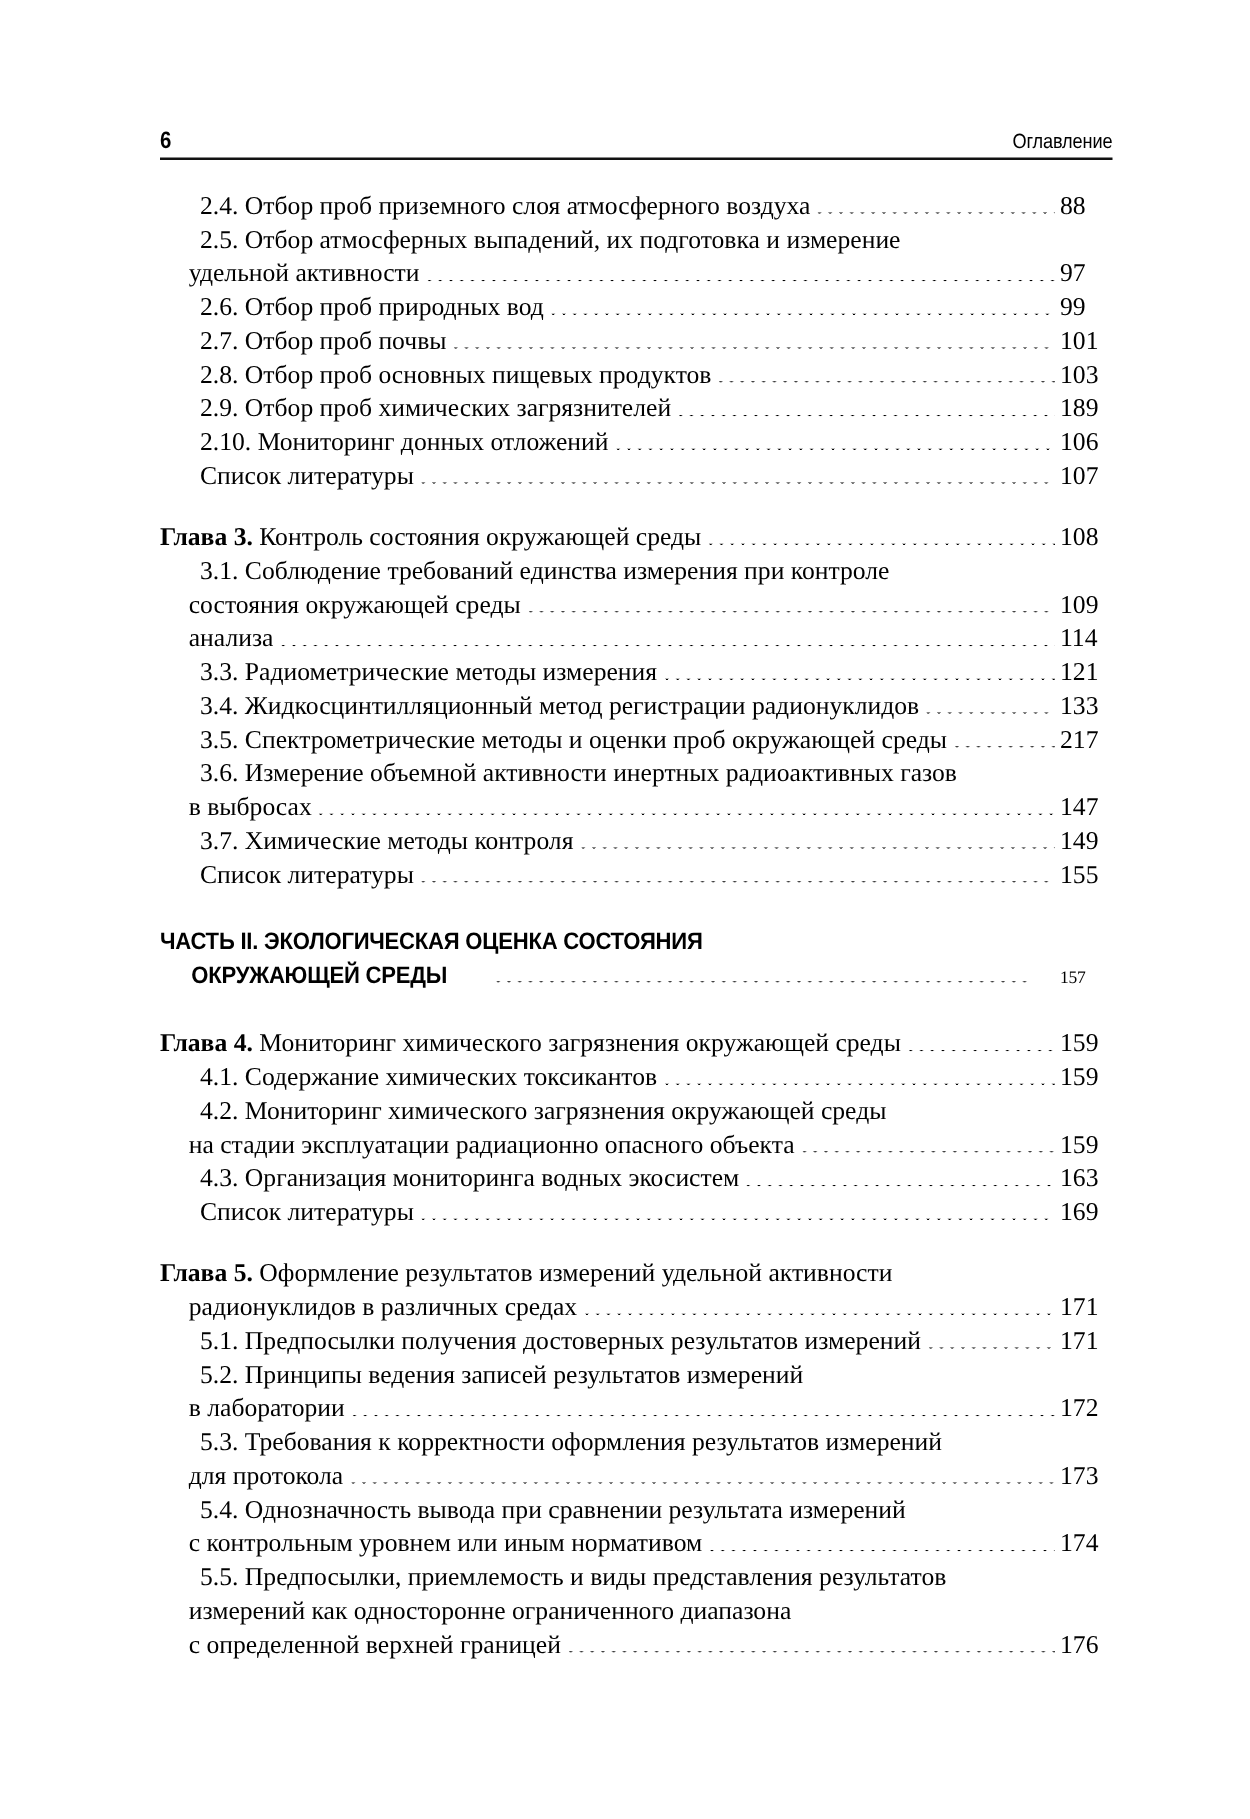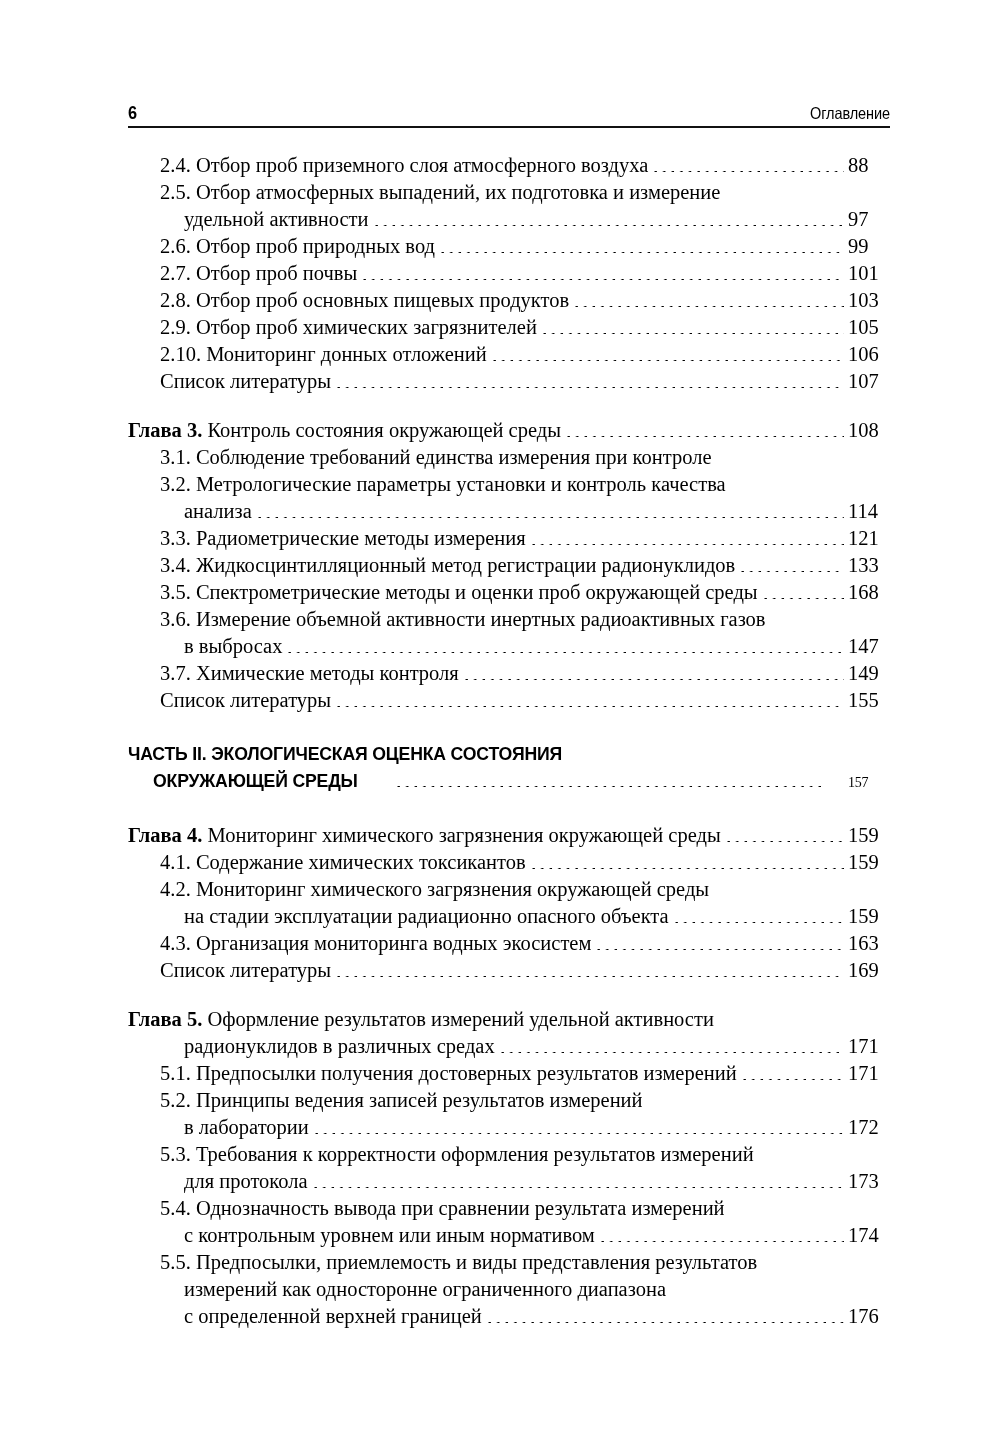--- a/index.html
+++ b/index.html
@@ -100,21 +100,21 @@
   .row .pg {
     flex: 0 0 auto;
     width: 42px;
     text-align: left;
     font-size: 20.5px;
   }
 
   
   .lvl-chapter { margin-left: 0px; }
   .lvl-section { margin-left: 32px; }
-  .lvl-cont    { margin-left: 56px; }
+  .lvl-cont    { margin-left: 23px; }
   .lvl-list    { margin-left: 32px; }
   .lvl-part    { margin-left: 0px; }
   .lvl-partcont{ margin-left: 25px; gap: 18px; }
 
   .chapter-label { font-weight: bold; }
 
   .part-row {
     font-family: "Liberation Sans", "DejaVu Sans", sans-serif;
     font-weight: bold;
     font-size: 19px;
@@ -144,33 +144,33 @@
   </div>
 
   <div class="toc" id="toc-root">
       <div>
         <div class="row lvl-section"><span class="txt">2.4. Отбор проб приземного слоя атмосферного воздуха</span><span class="leader"></span><span class="pg">88</span></div>
         <div class="row lvl-section noleader"><span class="txt">2.5. Отбор атмосферных выпадений, их подготовка и измерение</span><span class="leader"></span><span class="pg"></span></div>
         <div class="row lvl-cont"><span class="txt">удельной активности</span><span class="leader"></span><span class="pg">97</span></div>
         <div class="row lvl-section"><span class="txt">2.6. Отбор проб природных вод</span><span class="leader"></span><span class="pg">99</span></div>
         <div class="row lvl-section"><span class="txt">2.7. Отбор проб почвы</span><span class="leader"></span><span class="pg">101</span></div>
         <div class="row lvl-section"><span class="txt">2.8. Отбор проб основных пищевых продуктов</span><span class="leader"></span><span class="pg">103</span></div>
-        <div class="row lvl-section"><span class="txt">2.9. Отбор проб химических загрязнителей</span><span class="leader"></span><span class="pg">105</span></div>
+        <div class="row lvl-section"><span class="txt">2.9. Отбор проб химических загрязнителей</span><span class="leader"></span><span class="pg">189</span></div>
         <div class="row lvl-section"><span class="txt">2.10. Мониторинг донных отложений</span><span class="leader"></span><span class="pg">106</span></div>
         <div class="row lvl-list"><span class="txt">Список литературы</span><span class="leader"></span><span class="pg">107</span></div>
       </div>
       <div class="gap-md"></div>
       <div>
         <div class="row lvl-chapter"><span class="txt"><span class="chapter-label">Глава 3.</span><span> Контроль состояния окружающей среды</span></span><span class="leader"></span><span class="pg">108</span></div>
         <div class="row lvl-section noleader"><span class="txt">3.1. Соблюдение требований единства измерения при контроле</span><span class="leader"></span><span class="pg"></span></div>
-        <div class="row lvl-section noleader"><span class="txt">3.2. Метрологические параметры установки и контроль качества</span><span class="leader"></span><span class="pg"></span></div>
+        <div class="row lvl-cont"><span class="txt">состояния окружающей среды</span><span class="leader"></span><span class="pg">109</span></div>
         <div class="row lvl-cont"><span class="txt">анализа</span><span class="leader"></span><span class="pg">114</span></div>
         <div class="row lvl-section"><span class="txt">3.3. Радиометрические методы измерения</span><span class="leader"></span><span class="pg">121</span></div>
         <div class="row lvl-section"><span class="txt">3.4. Жидкосцинтилляционный метод регистрации радионуклидов</span><span class="leader"></span><span class="pg">133</span></div>
-        <div class="row lvl-section"><span class="txt">3.5. Спектрометрические методы и оценки проб окружающей среды</span><span class="leader"></span><span class="pg">168</span></div>
+        <div class="row lvl-section"><span class="txt">3.5. Спектрометрические методы и оценки проб окружающей среды</span><span class="leader"></span><span class="pg">217</span></div>
         <div class="row lvl-section noleader"><span class="txt">3.6. Измерение объемной активности инертных радиоактивных газов</span><span class="leader"></span><span class="pg"></span></div>
         <div class="row lvl-cont"><span class="txt">в выбросах</span><span class="leader"></span><span class="pg">147</span></div>
         <div class="row lvl-section"><span class="txt">3.7. Химические методы контроля</span><span class="leader"></span><span class="pg">149</span></div>
         <div class="row lvl-list"><span class="txt">Список литературы</span><span class="leader"></span><span class="pg">155</span></div>
       </div>
       <div class="gap-lg"></div>
       <div>
         <div class="row lvl-part noleader part-row"><span class="txt">ЧАСТЬ II. ЭКОЛОГИЧЕСКАЯ ОЦЕНКА СОСТОЯНИЯ</span><span class="leader"></span><span class="pg"></span></div>
         <div class="row lvl-partcont part-row"><span class="txt">ОКРУЖАЮЩЕЙ СРЕДЫ</span><span class="leader"></span><span class="pg">157</span></div>
       </div>

